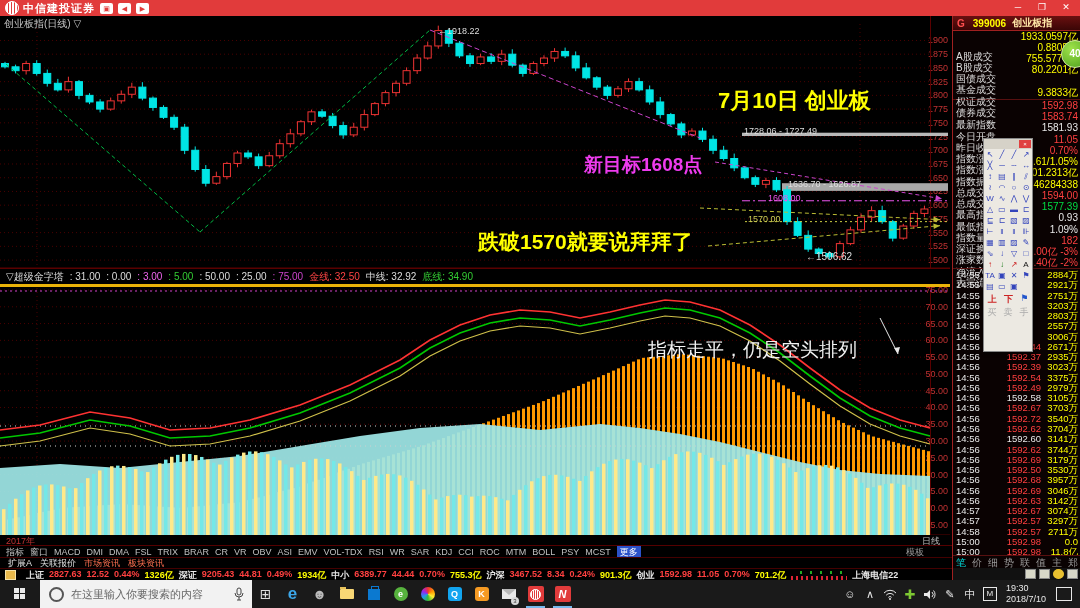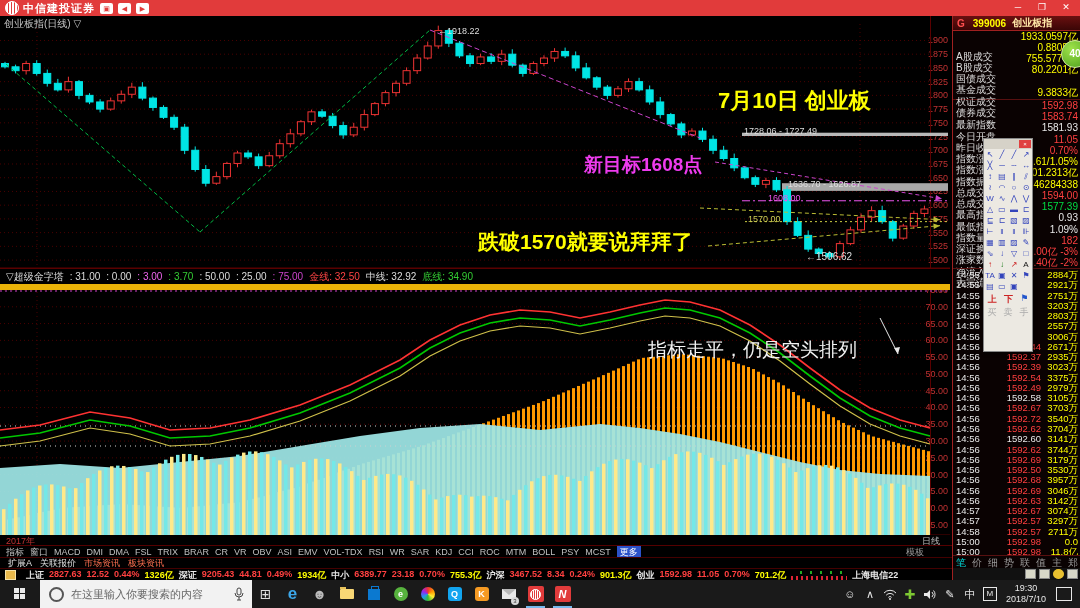--- a/index.html
+++ b/index.html
@@ -25,21 +25,21 @@
   #anno-target{left:584px;top:136px;color:#ee3bee;font-size:19px;font-weight:bold;}
   #anno-bull{left:492px;top:182px;color:#ffff00;font-size:21px;font-weight:bold;}
   #anno-bear{left:478px;top:212px;color:#ffff00;font-size:21px;font-weight:bold;}
   #anno-note{left:648px;top:277px;color:#f2f2f2;font-size:19px;margin-top:44px;}
   #anno-peak{left:438px;top:10px;color:#ddd;font-size:9px;}
   #anno-low{left:806px;top:235px;color:#ddd;font-size:10px;}
   #lbl-band1{left:744px;top:110px;color:#ddd;font-size:9px;}
   #lbl-band2{left:788px;top:163px;color:#ddd;font-size:9px;}
   #lbl-1608{left:768px;top:177px;color:#ee55ee;font-size:9px;}
   #lbl-1570{left:748px;top:198px;color:#cccc55;font-size:9px;}
-  #ind-header{position:absolute;left:0;top:252px;width:950px;height:15px;background:#000;border-top:1px solid #5a0000;border-bottom:6px solid #eab308;display:flex;align-items:center;font-size:10px;z-index:5;}
+  #ind-header{position:absolute;left:0;top:252px;width:950px;height:15px;background:#000;border-top:1px solid #5a0000;border-bottom:3px solid #eab308;display:flex;align-items:center;font-size:10px;z-index:5;}
   #ind-header span{margin-left:6px;white-space:nowrap;}
   #date-row{position:absolute;left:0;top:519px;width:950px;height:10px;background:#000;z-index:5;}
   #year-label{position:absolute;left:6px;top:0;color:#c03232;font-size:9px;}
   #period-label{position:absolute;left:922px;top:0;color:#bbb;font-size:9px;}
   #ind-tabs{position:absolute;left:0;top:529px;width:952px;height:12px;background:#000;border-top:1px solid #500;display:flex;align-items:center;z-index:5;}
   .ind-tab{color:#c0c0c0;font-size:9px;margin-left:6px;white-space:nowrap;}
   .ind-tab.more{background:#2b52c9;color:#fff;padding:0 3px;}
   #tpl-label{position:absolute;right:28px;color:#999;font-size:9px;}
   #footer-tabs{position:absolute;left:0;top:541px;width:952px;height:11px;background:#000;border-top:1px solid #400;display:flex;align-items:center;z-index:5;}
   .ftab{font-size:9px;margin-left:8px;}
@@ -101,21 +101,21 @@
   .orangeapp{width:14px;height:14px;border-radius:3px;background:#f59a23;color:#fff;font-size:9px;font-weight:bold;text-align:center;line-height:14px;}
   .mailic{width:14px;height:10px;background:#e8e8e8;position:relative;}
   .mailic:after{content:"";position:absolute;left:0;top:0;border-left:7px solid transparent;border-right:7px solid transparent;border-top:6px solid #b8b8b8;}
   .mailbadge{position:absolute;right:2px;bottom:3px;width:8px;height:8px;border-radius:50%;background:#d8d8d8;color:#333;font-size:6px;line-height:8px;text-align:center;}
   .cscic{width:16px;height:16px;background:#e13b3b;border-radius:2px;display:flex;align-items:center;justify-content:center;}
   .cscic div{width:9px;height:9px;border-radius:50%;background:#fff;background-image:repeating-linear-gradient(90deg,#fff 0 1px,#e13b3b 1px 2px);border:1px solid #fff;}
   .nic{width:16px;height:16px;background:#e13b3b;border-radius:2px;color:#fff;font-weight:bold;font-style:italic;font-size:11px;text-align:center;line-height:16px;}
   #tray{margin-left:auto;display:flex;align-items:center;}
   .tray-ico{width:20px;height:28px;display:flex;align-items:center;justify-content:center;color:#e8e8e8;font-size:11px;}
   .mbox{width:12px;height:12px;border:1px solid #e8e8e8;color:#e8e8e8;font-size:8px;line-height:12px;text-align:center;}
-  #clock{color:#e8e8e8;font-size:9px;text-align:center;line-height:11px;margin:0 6px;}
+  #clock{color:#e8e8e8;font-size:9px;text-align:left;line-height:11px;margin:0 6px;}
   #notif{width:14px;height:12px;border:1px solid #e8e8e8;margin:0 8px 0 4px;}
 </style>
 </head>
 <body>
 
 <div id="titlebar">
   <div id="logo"></div>
   <div id="brand">中信建投证券</div>
   <div id="tb-btns" style="display: flex;">
       <div class="tb-btn">▣</div>
@@ -752,21 +752,21 @@
   <div class="anno" id="lbl-band1">1728.06 - 1727.49</div>
   <div class="anno" id="lbl-band2">1636.70 - 1626.87</div>
   <div class="anno" id="lbl-1608">1608.00</div>
   <div class="anno" id="lbl-1570">1570.00</div>
 
   <div id="ind-header">
       <span style="color: rgb(221, 221, 221);">▽超级金字塔</span>
       <span style="color: rgb(221, 221, 221);">: 31.00</span>
       <span style="color: rgb(221, 221, 221);">: 0.00</span>
       <span style="color: rgb(238, 102, 238);">: 3.00</span>
-      <span style="color: rgb(51, 204, 51);">: 3.70</span>
+      <span style="color: rgb(51, 204, 51);">: 5.00</span>
       <span style="color: rgb(221, 221, 221);">: 50.00</span>
       <span style="color: rgb(221, 221, 221);">: 25.00</span>
       <span style="color: rgb(204, 68, 204);">: 75.00</span>
       <span style="color: rgb(255, 68, 68);">金线: 32.50</span>
       <span style="color: rgb(221, 221, 221);">中线: 32.92</span>
       <span style="color: rgb(51, 204, 51);">底线: 34.90</span>
     </div>
 
   <div id="date-row">
     <span id="year-label">2017年</span>
@@ -814,21 +814,21 @@
         <span class="r">12.52</span>
         <span class="r">0.44%</span>
         <span class="y">1326亿</span>
         <span class="w">深证</span>
         <span class="r">9205.43</span>
         <span class="r">44.81</span>
         <span class="r">0.49%</span>
         <span class="y">1934亿</span>
         <span class="w">中小</span>
         <span class="r">6389.77</span>
-        <span class="r">23.18</span>
+        <span class="r">44.44</span>
         <span class="r">0.70%</span>
         <span class="y">755.3亿</span>
         <span class="w">沪深</span>
         <span class="r">3467.52</span>
         <span class="r">8.34</span>
         <span class="r">0.24%</span>
         <span class="y">901.3亿</span>
         <span class="w">创业</span>
         <span class="r">1592.98</span>
         <span class="r">11.05</span>

